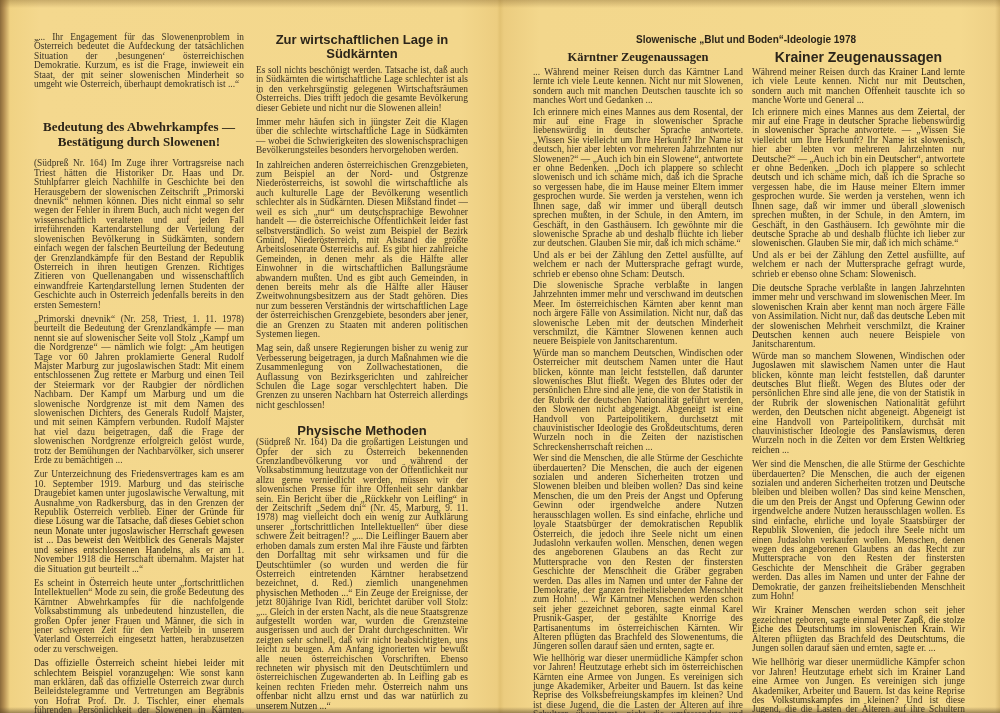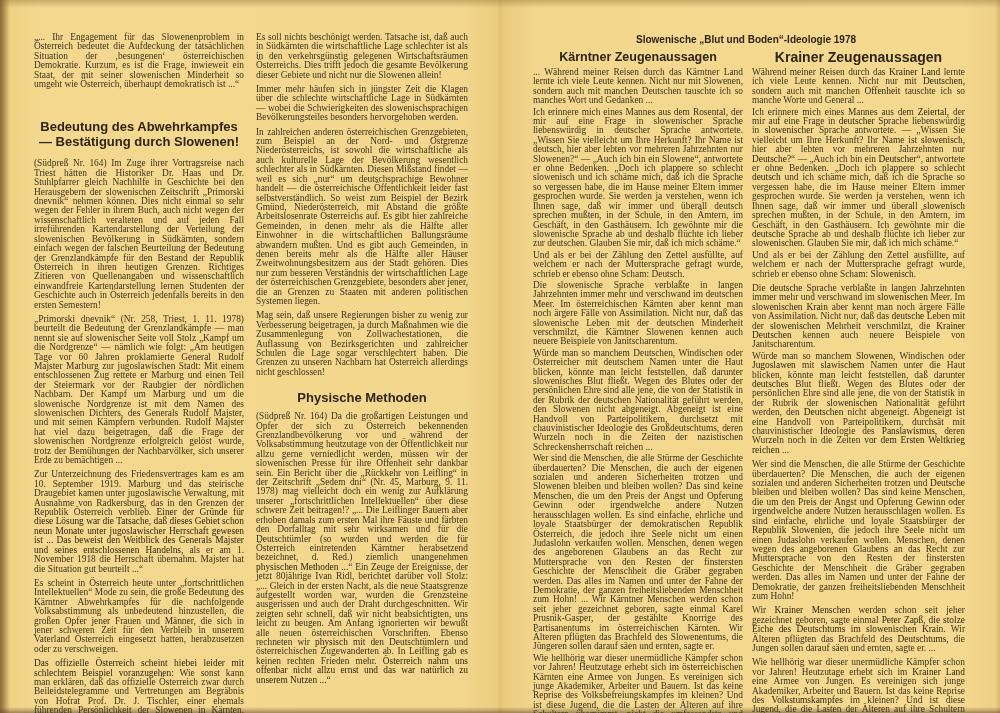--- a/index.html
+++ b/index.html
@@ -51,42 +51,43 @@
 </style>
 </head>
 <body>
 
 <div class="spread"></div>
 <div class="topshade"></div>
 <div class="botshade"></div>
 
 <div class="col col1">
   <p>„... Ihr Engagement für das Slowenenproblem in Österreich bedeutet die Aufdeckung der tatsächlichen Situation der ‚besungenen‘ österreichischen Demokratie. Kurzum, es ist die Frage, inwieweit ein Staat, der mit seiner slowenischen Minderheit so umgeht wie Österreich, überhaupt demokratisch ist ...“</p>
-  <h2 class="headline h-sub" style="margin-top:30px;margin-bottom:10px;font-size:13px;line-height:15px;">Bedeutung des Abwehrkampfes — Bestätigung durch Slowenen!</h2>
+  <h2 class="headline h-sub" style="margin-top:30px;margin-bottom:10px;font-size:13px;line-height:15px;font-family:Liberation Serif, serif;">Bedeutung des Abwehrkampfes — Bestätigung durch Slowenen!</h2>
   <p>(Südpreß Nr. 164) Im Zuge ihrer Vortragsreise nach Triest hätten die Historiker Dr. Haas und Dr. Stuhlpfarrer gleich Nachhilfe in Geschichte bei den Herausgebern der slowenischen Zeitschrift „Primorski dnevnik“ nehmen können. Dies nicht einmal so sehr wegen der Fehler in ihrem Buch, auch nicht wegen der wissenschaftlich veralteten und auf jeden Fall irreführenden Kartendarstellung der Verteilung der slowenischen Bevölkerung in Südkärnten, sondern einfach wegen der falschen Beurteilung der Bedeutung der Grenzlandkämpfe für den Bestand der Republik Österreich in ihren heutigen Grenzen. Richtiges Zitieren von Quellenangaben und wissenschaftlich einwandfreie Kartendarstellung lernen Studenten der Geschichte auch in Österreich jedenfalls bereits in den ersten Semestern!</p>
   <p>„Primorski dnevnik“ (Nr. 258, Triest, 1. 11. 1978) beurteilt die Bedeutung der Grenzlandkämpfe — man nennt sie auf slowenischer Seite voll Stolz „Kampf um die Nordgrenze“ — nämlich wie folgt: „Am heutigen Tage vor 60 Jahren proklamierte General Rudolf Majster Marburg zur jugoslawischen Stadt: Mit einem entschlossenen Zug rettete er Marburg und einen Teil der Steiermark vor der Raubgier der nördlichen Nachbarn. Der Kampf um Marburg und um die slowenische Nordgrenze ist mit dem Namen des slowenischen Dichters, des Generals Rudolf Majster, und mit seinen Kämpfern verbunden. Rudolf Majster hat viel dazu beigetragen, daß die Frage der slowenischen Nordgrenze erfolgreich gelöst wurde, trotz der Bemühungen der Nachbarvölker, sich unserer Erde zu bemächtigen ...</p>
   <p><span>Zur Unterzeichnung des Friedensvertrages kam es am 10. September 1919. Marburg und das steirische Draugebiet kamen unter jugoslawische Verwaltung, mit Ausnahme von Radkersburg, das in den Grenzen der Republik Österreich verblieb. </span><b>Einer der Gründe für diese Lösung war die Tatsache, daß dieses Gebiet schon neun Monate unter jugoslawischer Herrschaft gewesen ist ... Das beweist den Weitblick des Generals Majster und seines entschlossenen Handelns,</b><span> als er am 1. November 1918 die Herrschaft übernahm. Majster hat die Situation gut beurteilt ...“</span></p>
   <p>Es scheint in Österreich heute unter „fortschrittlichen Intellektuellen“ Mode zu sein, die große Bedeutung des Kärntner Abwehrkampfes für die nachfolgende Volksabstimmung als unbedeutend hinzustellen, die großen Opfer jener Frauen und Männer, die sich in jener schweren Zeit für den Verbleib in unserem Vaterland Österreich eingesetzt hatten, herabzusetzen oder zu verschweigen.</p>
   <p><b>Das offizielle Österreich scheint hiebei leider mit schlechtem Beispiel voranzugehen:</b><span> Wie sonst kann man erklären, daß das offizielle Österreich zwar durch Beileidstelegramme und Vertretungen am Begräbnis von Hofrat Prof. Dr. J. Tischler, einer ehemals führenden Persönlichkeit der Slowenen in Kärnten, teilnahm, was im Falle der bedeutenden Führer der Abwehrkämpfe und der Volksabstimmung, Dr. Steinacher und Dr. Pichs, vermieden wurde!</span></p>
 </div>
 
 <div class="col col2">
+  <h2 class="headline h-sub" style="font-size:13px;margin-bottom:5px;">Zur wirtschaftlichen Lage in Südkärnten</h2>
   <p>Es soll nichts beschönigt werden. Tatsache ist, daß auch in Südkärnten die wirtschaftliche Lage schlechter ist als in den verkehrsgünstig gelegenen Wirtschaftsräumen Österreichs. Dies trifft jedoch die gesamte Bevölkerung dieser Gebiete und nicht nur die Slowenen allein!</p>
   <p>Immer mehr häufen sich in jüngster Zeit die Klagen über die schlechte wirtschaftliche Lage in Südkärnten — wobei die Schwierigkeiten des slowenischsprachigen Bevölkerungsteiles besonders hervorgehoben werden.</p>
   <p>In zahlreichen anderen österreichischen Grenzgebieten, zum Beispiel an der Nord- und Ostgrenze Niederösterreichs, ist sowohl die wirtschaftliche als auch kulturelle Lage der Bevölkerung wesentlich schlechter als in Südkärnten. Diesen Mißstand findet — weil es sich „nur“ um deutschsprachige Bewohner handelt — die österreichische Öffentlichkeit leider fast selbstverständlich. So weist zum Beispiel der Bezirk Gmünd, Niederösterreich, mit Abstand die größte Arbeitslosenrate Österreichs auf. Es gibt hier zahlreiche Gemeinden, in denen mehr als die Hälfte aller Einwohner in die wirtschaftlichen Ballungsräume abwandern mußten. Und es gibt auch Gemeinden, in denen bereits mehr als die Hälfte aller Häuser Zweitwohnungsbesitzern aus der Stadt gehören. Dies nur zum besseren Verständnis der wirtschaftlichen Lage der österreichischen Grenzgebiete, besonders aber jener, die an Grenzen zu Staaten mit anderen politischen Systemen liegen.</p>
   <p>Mag sein, daß unsere Regierungen bisher zu wenig zur Verbesserung beigetragen, ja durch Maßnahmen wie die Zusammenlegung von Zollwachestationen, die Auflassung von Bezirksgerichten und zahlreicher Schulen die Lage sogar verschlechtert haben. Die Grenzen zu unseren Nachbarn hat Österreich allerdings nicht geschlossen!</p>
-  <h2 class="headline h-sub" style="margin-top:14px;margin-bottom:7px;font-size:13px;">Physische Methoden</h2>
+  <h2 class="headline h-sub" style="margin-top:14px;margin-bottom:0;font-size:13px;">Physische Methoden</h2>
   <p><span>(Südpreß Nr. 164) Da die großartigen Leistungen und Opfer der sich zu Österreich bekennenden Grenzlandbevölkerung vor und während der Volksabstimmung heutzutage von der Öffentlichkeit nur allzu gerne verniedlicht werden, müssen wir der slowenischen Presse für ihre Offenheit sehr dankbar sein. Ein Bericht über die „Rückkehr von Leifling“ in der Zeitschrift „Sedem dni“ (Nr. 45, Marburg, 9. 11. 1978) mag vielleicht doch ein wenig zur Aufklärung unserer „fortschrittlichen Intellektuellen“ über diese schwere Zeit beitragen!? „... Die Leiflinger Bauern aber erhoben damals zum ersten Mal ihre Fäuste und färbten den Dorfalltag mit sehr wirksamen und für die Deutschtümler (so wurden und werden die für Österreich eintretenden Kärntner herabsetzend bezeichnet, d. Red.) ziemlich unangenehmen </span><b>physischen Methoden ...</b><span>“ Ein Zeuge der Ereignisse, der jetzt 80jährige Ivan Ridl, berichtet darüber voll Stolz: „... Gleich in der ersten Nacht, als die neue Staatsgrenze aufgestellt worden war, wurden die Grenzsteine ausgerissen und auch der Draht durchgeschnitten. Wir zeigten sehr schnell, daß wir nicht beabsichtigten, uns leicht zu beugen. Am Anfang ignorierten wir bewußt alle neuen österreichischen Vorschriften. Ebenso rechneten wir </span><b>physisch</b><span> mit den Deutschtümlern und österreichischen Zugewanderten ab. In Leifling gab es keinen rechten Frieden mehr. </span><b>Österreich nahm uns offenbar nicht allzu ernst und das war natürlich zu unserem Nutzen ...</b><span>“</span></p>
 
 </div>
 
 <div class="big-title">Slowenische „Blut und Boden“-Ideologie 1978</div>
 
 <div class="col col3" style="top:50px;">
-  <h2 class="headline h-sub" style="font-size:12.5px;margin-bottom:4px;">Kärntner Zeugenaussagen</h2>
+  <h2 class="headline h-sub" style="font-size:12.5px;margin-bottom:4px;font-family:Liberation Serif, serif;">Kärntner Zeugenaussagen</h2>
   <p class="tight">... Während meiner Reisen durch das Kärntner Land lernte ich viele Leute kennen. Nicht nur mit Slowenen, sondern auch mit manchen Deutschen tauschte ich so manches Wort und Gedanken ...</p>
   <p class="tight">Ich erinnere mich eines Mannes aus dem Rosental, der mir auf eine Frage in slowenischer Sprache liebenswürdig in deutscher Sprache antwortete. „Wissen Sie vielleicht um Ihre Herkunft? Ihr Name ist deutsch, hier aber lebten vor mehreren Jahrzehnten nur Slowenen?“ — „Auch ich bin ein Slowene“, antwortete er ohne Bedenken. „Doch ich plappere so schlecht slowenisch und ich schäme mich, daß ich die Sprache so vergessen habe, die im Hause meiner Eltern immer gesprochen wurde. Sie werden ja verstehen, wenn ich Ihnen sage, daß wir immer und überall deutsch sprechen mußten, in der Schule, in den Ämtern, im Geschäft, in den Gasthäusern. Ich gewöhnte mir die slowenische Sprache ab und deshalb flüchte ich lieber zur deutschen. Glauben Sie mir, daß ich mich schäme.“</p>
   <p class="tight">Und als er bei der Zählung den Zettel ausfüllte, auf welchem er nach der Muttersprache gefragt wurde, schrieb er ebenso ohne Scham: Deutsch.</p>
   <p class="tight">Die slowenische Sprache verblaßte in langen Jahrzehnten immer mehr und verschwand im deutschen Meer. Im österreichischen Kärnten aber kennt man noch ärgere Fälle von Assimilation. Nicht nur, daß das slowenische Leben mit der deutschen Minderheit verschmilzt, die Kärntner Slowenen kennen auch neuere Beispiele von Janitscharentum.</p>
   <p class="tight">Würde man so manchem Deutschen, Windischen oder Österreicher mit deutschem Namen unter die Haut blicken, könnte man leicht feststellen, daß darunter slowenisches Blut fließt. Wegen des Blutes oder der persönlichen Ehre sind alle jene, die von der Statistik in der Rubrik der deutschen Nationalität geführt werden, den Slowenen nicht abgeneigt. Abgeneigt ist eine Handvoll von Parteipolitikern, durchsetzt mit chauvinistischer Ideologie des Großdeutschtums, deren Wurzeln noch in die Zeiten der nazistischen Schreckensherrschaft reichen ...</p>
   <p class="tight">Wer sind die Menschen, die alle Stürme der Geschichte überdauerten? Die Menschen, die auch der eigenen sozialen und anderen Sicherheiten trotzen und Slowenen bleiben und bleiben wollen? Das sind keine Menschen, die um den Preis der Angst und Opferung Gewinn oder irgendwelche andere Nutzen herausschlagen wollen. Es sind einfache, ehrliche und loyale Staatsbürger der demokratischen Republik Österreich, die jedoch ihre Seele nicht um einen Judaslohn verkaufen wollen. Menschen, denen wegen des angeborenen Glaubens an das Recht zur Muttersprache von den Resten der finstersten Geschichte der Menschheit die Gräber gegraben werden. Das alles im Namen und unter der Fahne der Demokratie, der ganzen freiheitsliebenden Menschheit zum Hohn! ... Wir Kärntner Menschen werden schon seit jeher gezeichnet geboren, sagte einmal Karel Prusnik-Gasper, der gestählte Knorrige des Partisanentums im österreichischen Kärnten. Wir Älteren pflügten das Brachfeld des Slowenentums, die Jüngeren sollen darauf säen und ernten, sagte er.</p>
   <p class="tight">Wie hellhörig war dieser unermüdliche Kämpfer schon vor Jahren! Heutzutage erhebt sich im österreichischen Kärnten eine Armee von Jungen. Es vereinigen sich junge Akademiker, Arbeiter und Bauern. Ist das keine Reprise des Volksbefreiungskampfes im kleinen? Und ist diese Jugend, die die Lasten der Älteren auf ihre Schultern übernimmt, nicht die umfassendste und optimistischste Voraussage für die Zukunft? ...</p>
 </div>
 
 <div class="col col4" style="top:50px;">

